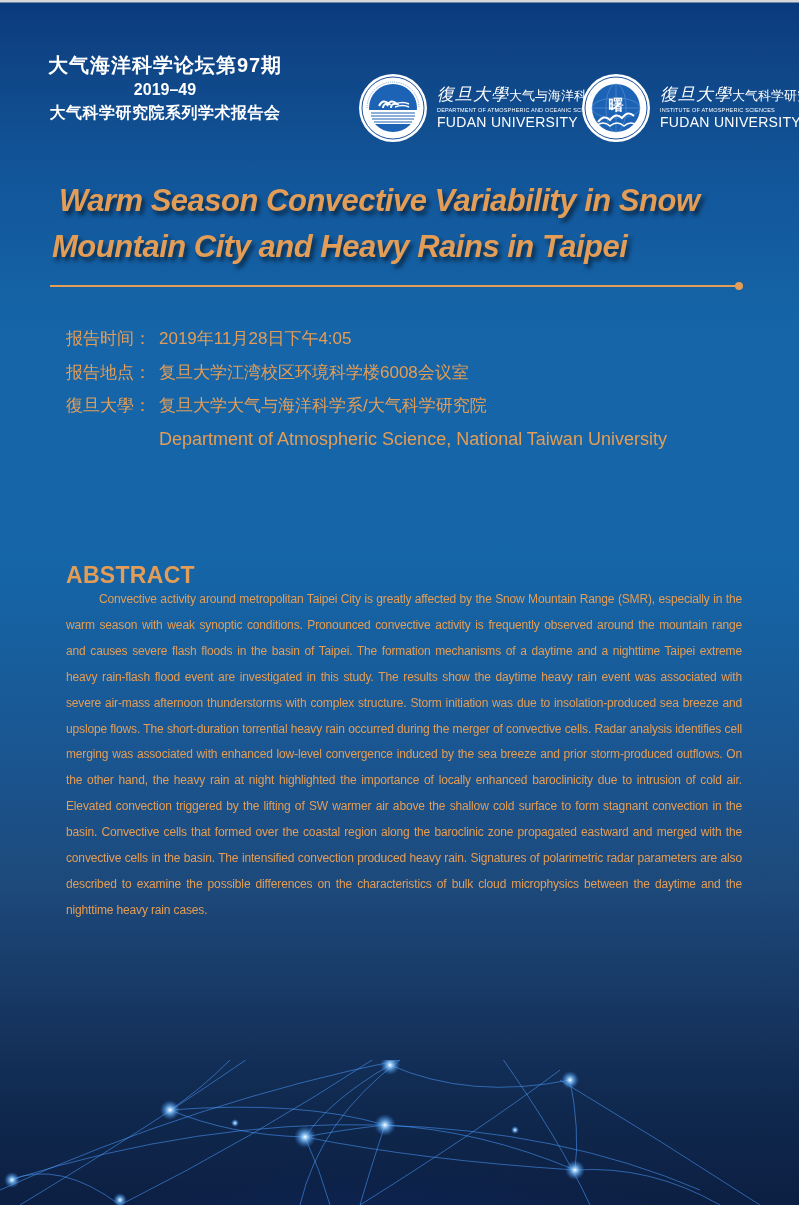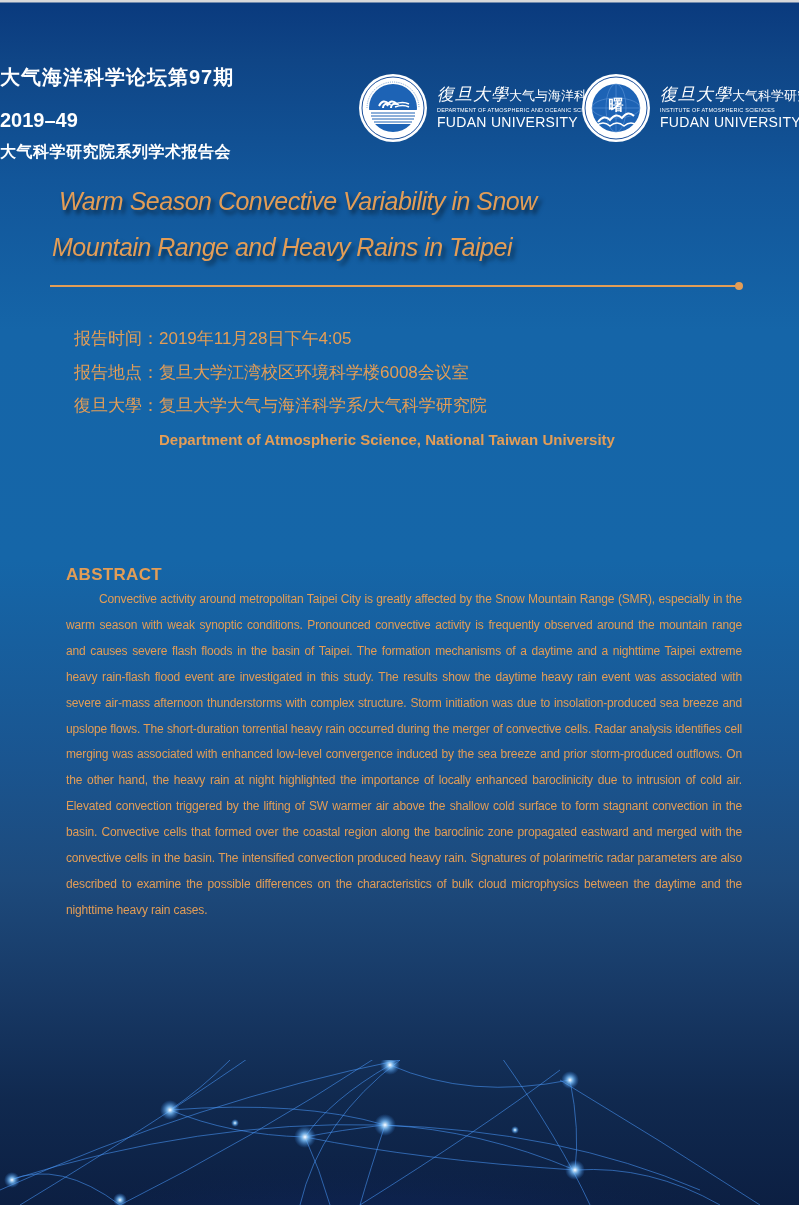--- a/index.html
+++ b/index.html
@@ -2,52 +2,52 @@
 <html><head>
 <meta charset="utf-8">
 <style>
   html, body { margin: 0; padding: 0; }
   body {
     width: 799px; height: 1205px; overflow: hidden; position: relative;
     background: linear-gradient(to bottom, #d8d8da 0px, #d8d8da 2px, #0a3a7e 3px, #0f4586 60px, #12569a 180px, #1565a8 330px, #1566a8 560px, #1a5590 760px, #1d4a7c 880px, #173864 1000px, #10294f 1100px, #0c1f42 1205px);
     font-family: "Liberation Sans", sans-serif;
   }
   .globe { position: absolute; left: 0; top: 1060px; width: 799px; height: 145px; }
-  .hdr-left { position: absolute; left: 0; top: 64px; width: 330px; text-align: left; color: #ffffff; }
+  .hdr-left { position: absolute; left: 0; top: 52px; width: 330px; text-align: center; color: #ffffff; }
   .hdr-left .l1 { font-size: 20px; font-weight: bold; letter-spacing: 1px; line-height: 26px; }
-  .hdr-left .l2 { font-size: 20px; font-weight: bold; line-height: 20px; margin-top: 20px; }
-  .hdr-left .l3 { font-size: 16px; font-weight: bold; line-height: 22px; margin-top: 11px; letter-spacing: 0.5px; }
+  .hdr-left .l2 { font-size: 16px; font-weight: bold; line-height: 20px; margin-top: 2px; }
+  .hdr-left .l3 { font-size: 16px; font-weight: bold; line-height: 22px; margin-top: 2px; letter-spacing: 0.5px; }
 
   .logo-block { position: absolute; top: 72px; display: flex; align-items: center; color: #fff; }
   .logo-block.a { left: 357px; }
   .logo-block.b { left: 580px; }
   .seal { width: 72px; height: 72px; margin-right: 8px; }
   .logo-text .cn { font-size: 13px; line-height: 16px; white-space: nowrap; }
   .logo-text .cn .script { font-family: "DejaVu Serif", serif; font-style: italic; font-size: 17px; letter-spacing: 1px; }
   .logo-text .en-small { font-size: 5.5px; line-height: 8px; letter-spacing: 0.2px; margin-top: 2px; white-space: nowrap; }
   .logo-text .en { font-size: 14px; line-height: 17px; letter-spacing: 0.3px; white-space: nowrap; }
 
   .title {
     position: absolute; left: 52px; top: 178px; width: 720px;
-    color: #e39d56; font-size: 25px; font-weight: normal; font-style: italic;
+    color: #e39d56; font-size: 31px; font-weight: bold; font-style: italic;
     line-height: 46px; letter-spacing: -0.5px;
     text-shadow: 3px 4px 4px rgba(0,0,0,0.55);
   }
   .title .line1 { padding-left: 7px; display: block; }
   .title .line2 { display: block; }
   .title-rule { position: absolute; left: 50px; top: 285px; width: 688px; height: 1.5px; background: #e39d56; }
   .title-dot { position: absolute; left: 735px; top: 282px; width: 8px; height: 8px; border-radius: 50%; background: #e39d56; }
 
   .info { position: absolute; left: 66px; top: 322px; color: #e39d56; font-size: 17px; }
   .info .row { height: 33.5px; line-height: 33.5px; white-space: nowrap; }
-  .info .lbl { display: inline-block; width: 93px; text-align: right; }
-  .info .sub { padding-left: 93px; font-size: 15px; font-weight: bold; }
+  .info .lbl { display: inline-block; width: 93px; }
+  .info .sub { padding-left: 93px; font-size: 18px; }
 
   .abstract { position: absolute; left: 66px; top: 563px; width: 676px; color: #e39d56; }
-  .abstract .head { font-size: 17px; font-weight: bold; line-height: 24px; letter-spacing: 0.3px; }
+  .abstract .head { font-size: 23px; font-weight: bold; line-height: 24px; letter-spacing: 0.3px; }
   .abstract .body {
     font-size: 12px; line-height: 25.9px; text-align: justify; text-indent: 33px;
     font-family: "Liberation Sans Narrow", "Liberation Sans", sans-serif; letter-spacing: -0.15px;
   }
 </style>
 </head>
 <body>
 
 <svg class="globe" viewBox="0 0 799 145" preserveAspectRatio="none">
   <defs>
@@ -148,21 +148,21 @@
   </svg>
   <div class="logo-text">
     <div class="cn"><span class="script">復旦大學</span><span>大气科学研究院</span></div>
     <div class="en-small">INSTITUTE OF ATMOSPHERIC SCIENCES</div>
     <div class="en">FUDAN UNIVERSITY</div>
   </div>
 </div>
 
 <div class="title">
   <span class="line1">Warm Season Convective Variability in Snow</span>
-  <span class="line2">Mountain Range and Heavy Rains in Taipei</span>
+  <span class="line2">Mountain City and Heavy Rains in Taipei</span>
 </div>
 <div class="title-rule"></div>
 <div class="title-dot"></div>
 
 <div class="info">
   <div class="row"><span class="lbl">报告时间：</span><span>2019年11月28日下午4:05</span></div>
   <div class="row"><span class="lbl">报告地点：</span><span>复旦大学江湾校区环境科学楼6008会议室</span></div>
   <div class="row"><span class="lbl">復旦大學：</span><span>复旦大学大气与海洋科学系/大气科学研究院</span></div>
   <div class="row sub">Department of Atmospheric Science, National Taiwan University</div>
 </div>

